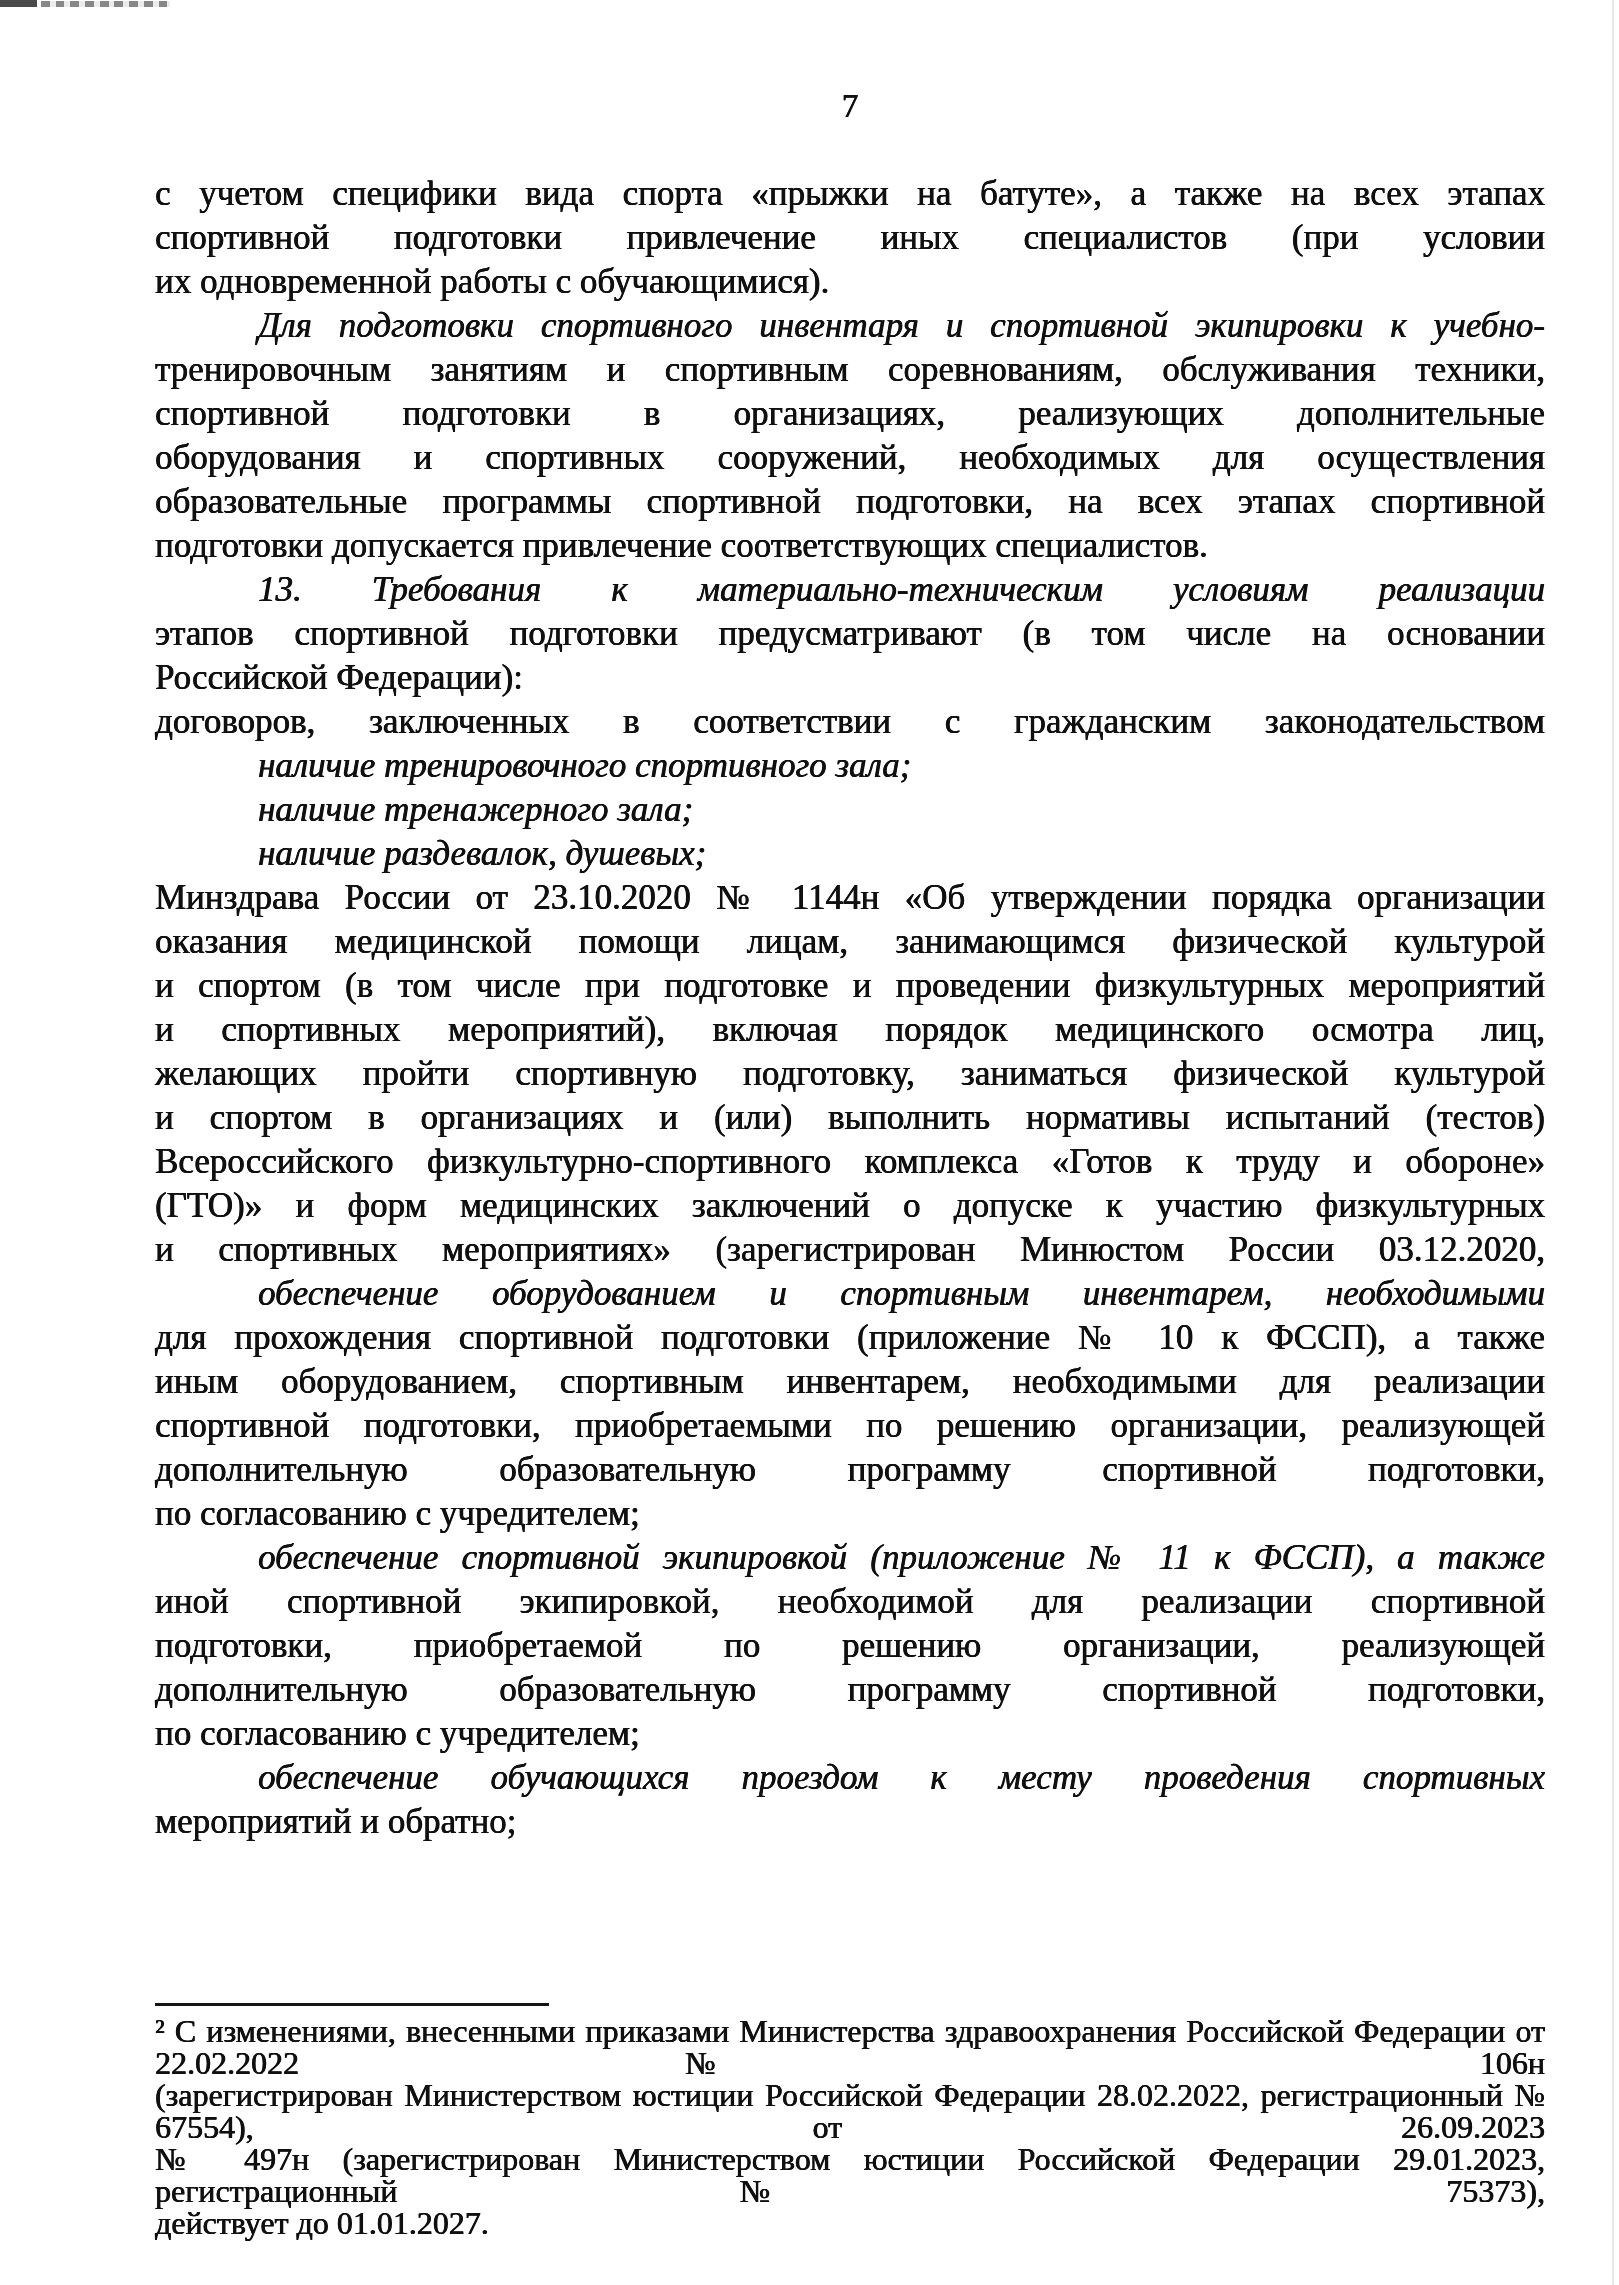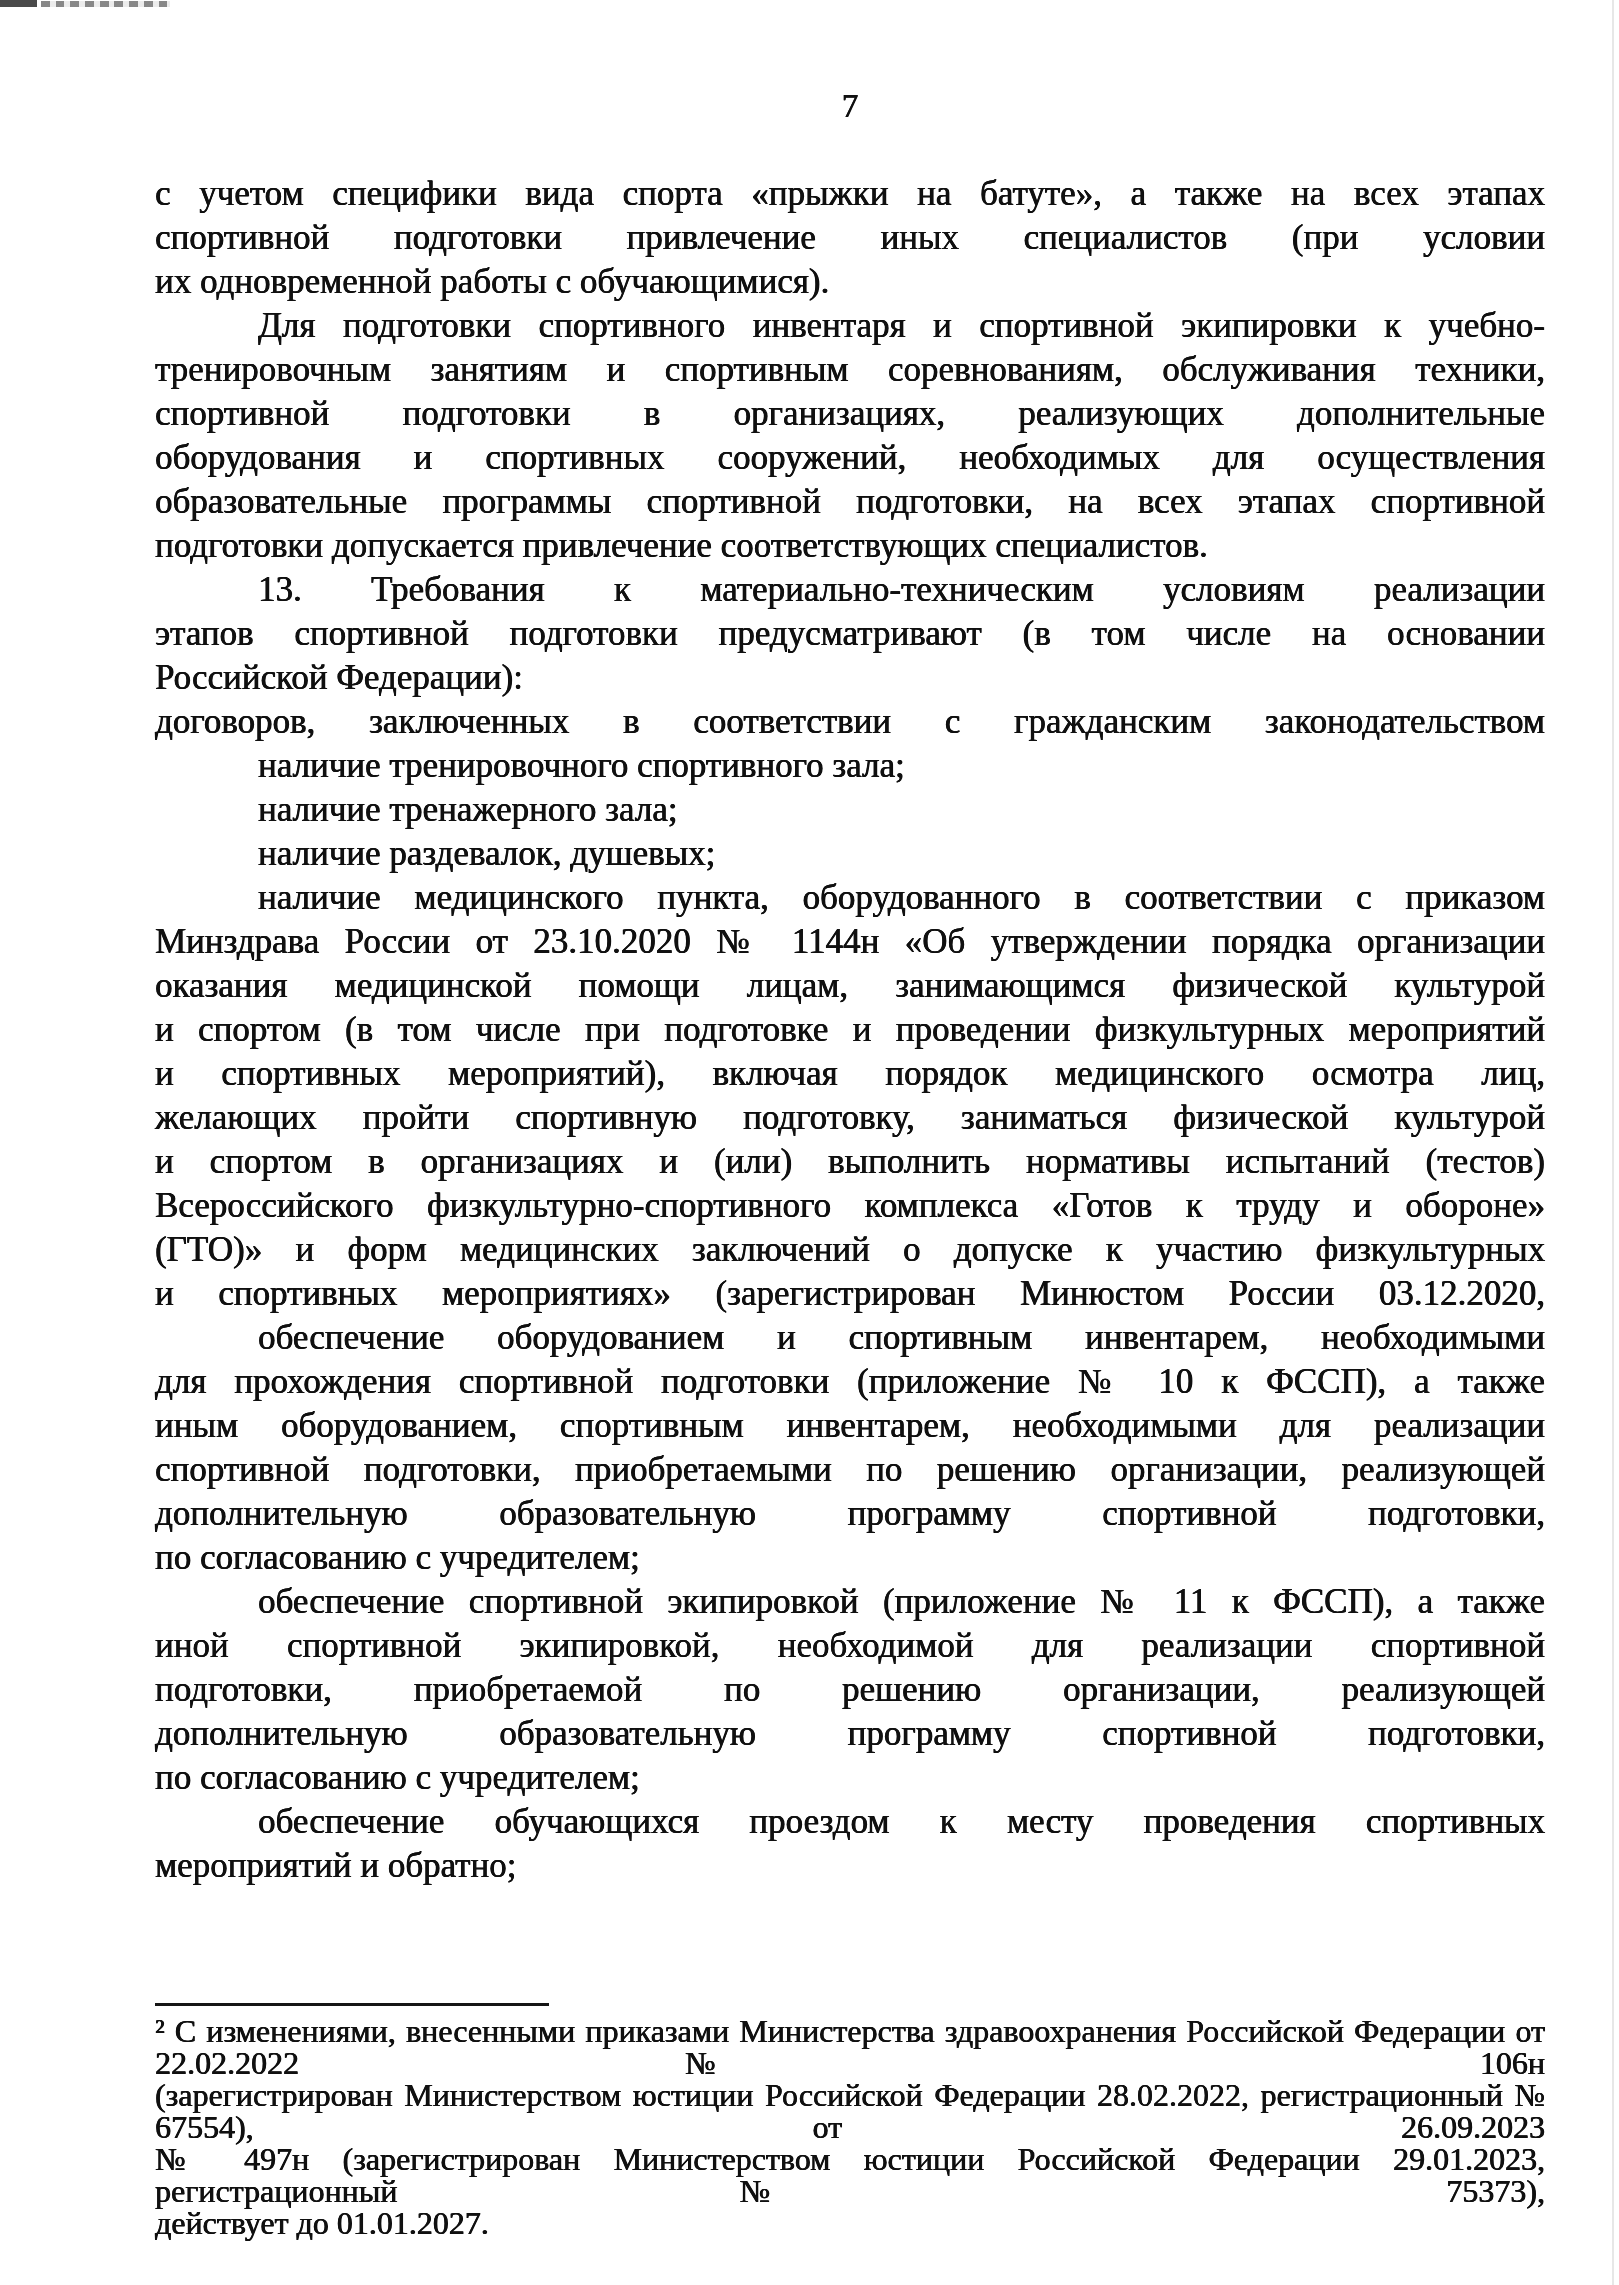--- a/index.html
+++ b/index.html
@@ -61,20 +61,21 @@
   }
   .line {
     text-align: justify;
     text-align-last: justify;
   }
   .line.para-end {
     text-align-last: left;
   }
   .line.indent {
     text-indent: 103px;
+    font-style: italic;
   }
 
   .footnote-sep {
     position: absolute;
     left: 155px; top: 2003px;
     width: 394px; height: 2.9px;
     background: #151515;
   }
   .footnote {
     position: absolute;
@@ -104,21 +105,20 @@
       <div class="line">оборудования и спортивных сооружений, необходимых для осуществления</div>
       <div class="line">образовательные программы спортивной подготовки, на всех этапах спортивной</div>
       <div class="line para-end">подготовки допускается привлечение соответствующих специалистов.</div>
       <div class="line indent">13. Требования к материально-техническим условиям реализации</div>
       <div class="line">этапов спортивной подготовки предусматривают (в том числе на основании</div>
       <div class="line para-end">Российской Федерации):</div>
       <div class="line">договоров, заключенных в соответствии с гражданским законодательством</div>
       <div class="line indent para-end">наличие тренировочного спортивного зала;</div>
       <div class="line indent para-end">наличие тренажерного зала;</div>
       <div class="line indent para-end">наличие раздевалок, душевых;</div>
-      <div class="line indent">наличие медицинского пункта, оборудованного в соответствии с приказом</div>
       <div class="line">Минздрава России от 23.10.2020 № 1144н «Об утверждении порядка организации</div>
       <div class="line">оказания медицинской помощи лицам, занимающимся физической культурой</div>
       <div class="line">и спортом (в том числе при подготовке и проведении физкультурных мероприятий</div>
       <div class="line">и спортивных мероприятий), включая порядок медицинского осмотра лиц,</div>
       <div class="line">желающих пройти спортивную подготовку, заниматься физической культурой</div>
       <div class="line">и спортом в организациях и (или) выполнить нормативы испытаний (тестов)</div>
       <div class="line">Всероссийского физкультурно-спортивного комплекса «Готов к труду и обороне»</div>
       <div class="line">(ГТО)» и форм медицинских заключений о допуске к участию физкультурных</div>
       <div class="line">и спортивных мероприятиях» (зарегистрирован Минюстом России 03.12.2020,</div>
       <div class="line indent">обеспечение оборудованием и спортивным инвентарем, необходимыми</div>

